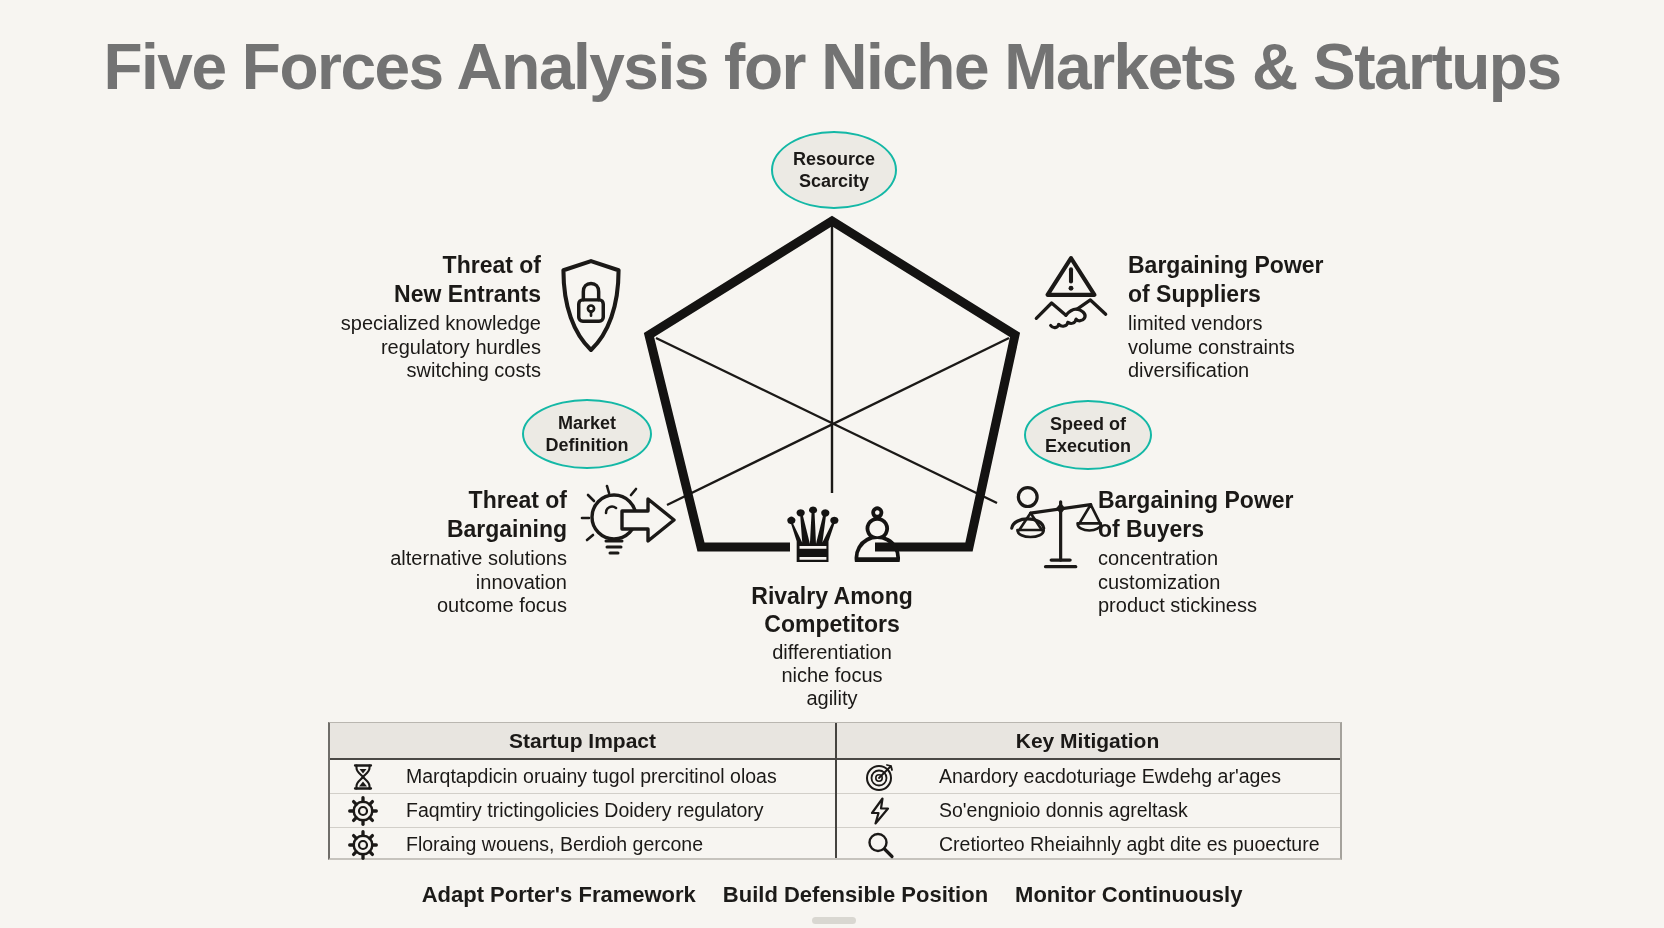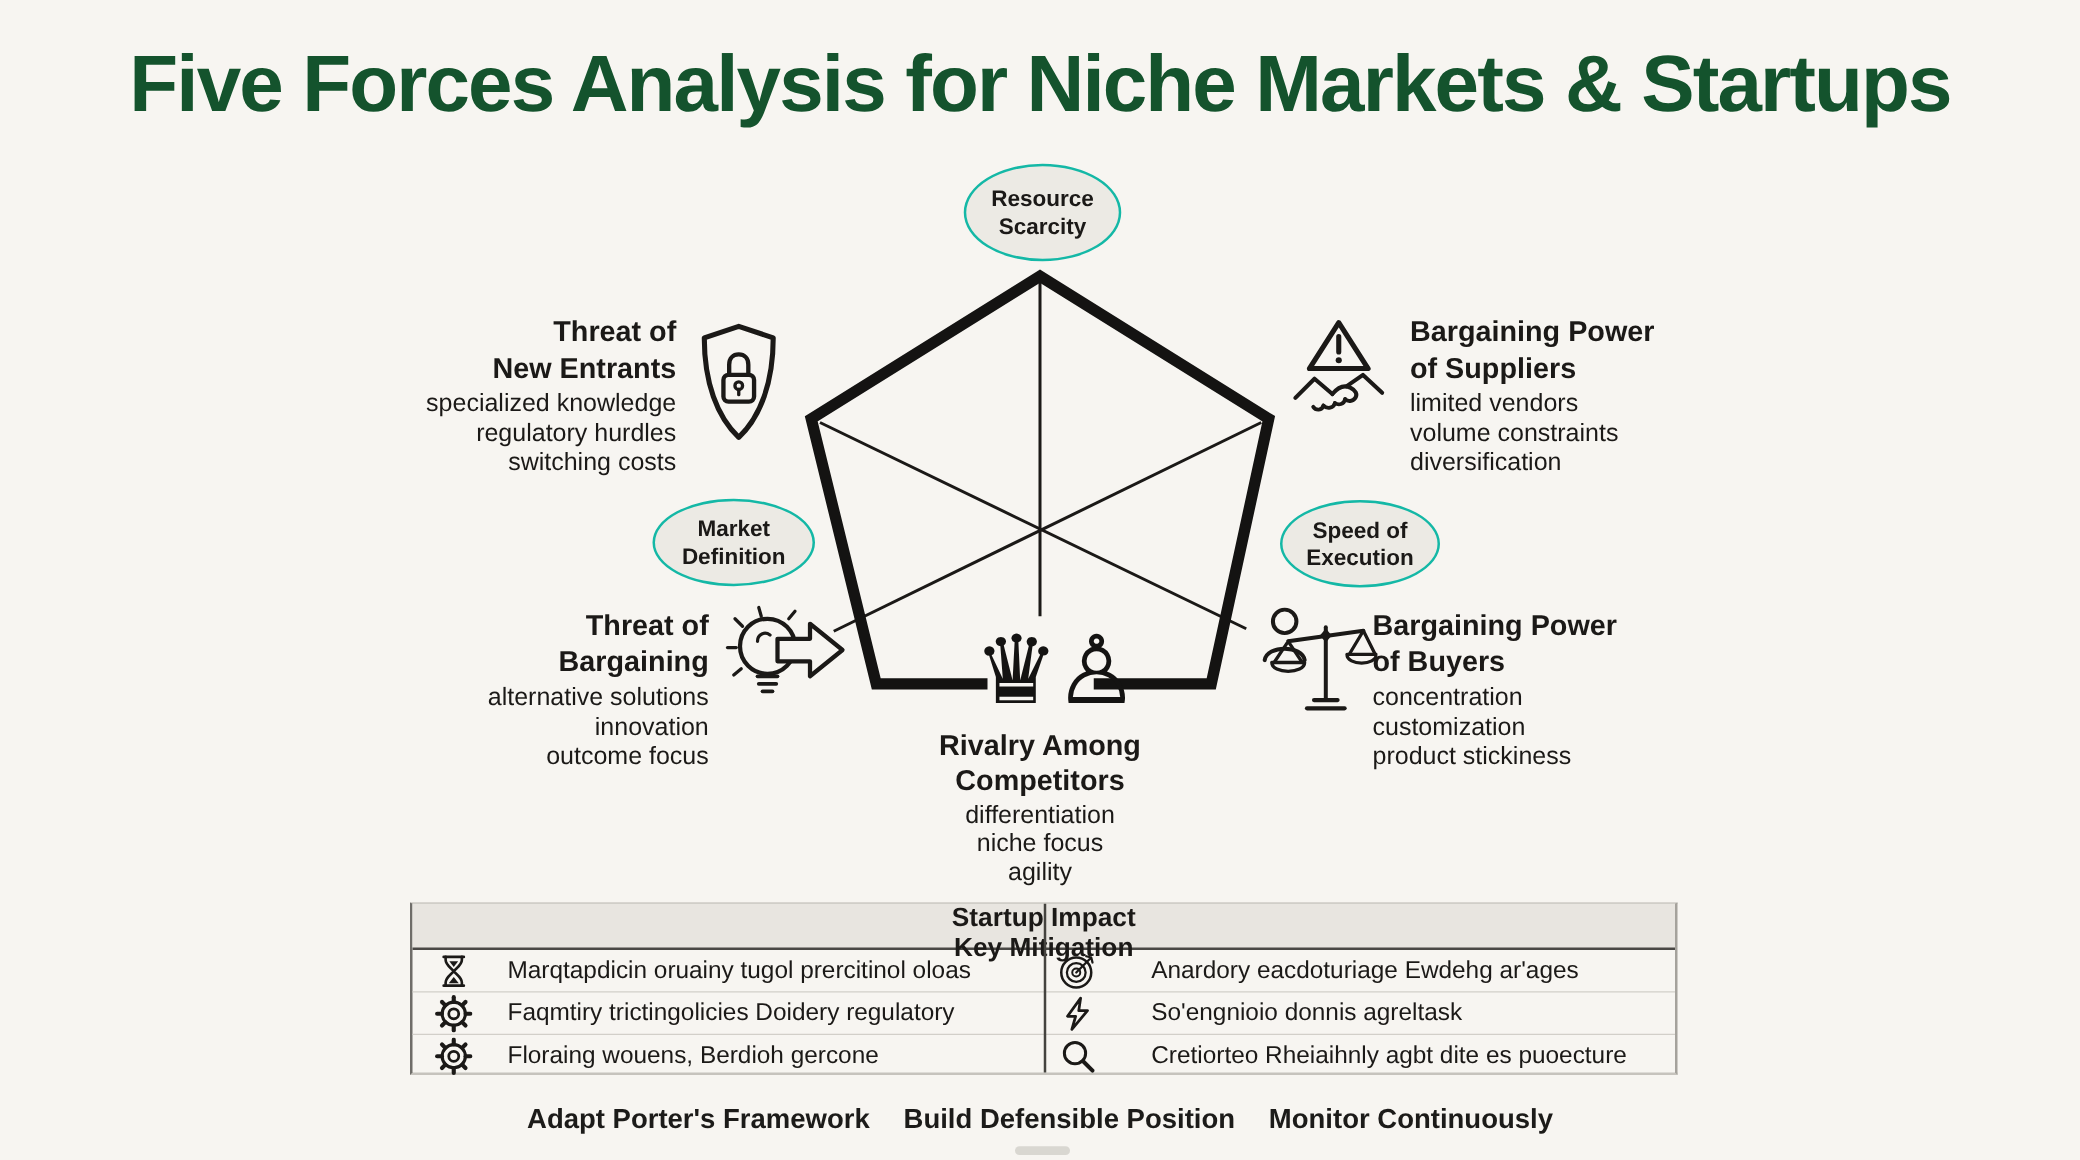--- a/index.html
+++ b/index.html
@@ -1,21 +1,21 @@
 <!DOCTYPE html>
 <html><head>
 <meta charset="utf-8">
 <style>
   html,body{margin:0;padding:0;}
   body{width:1664px;height:928px;overflow:hidden;background:#f7f5f1;
        font-family:"Liberation Sans", sans-serif;color:#1b1917;}
   .canvas{position:relative;width:1664px;height:928px;background:#f7f5f1;}
 
   .title{position:absolute;left:0;top:30px;width:1664px;text-align:center;
-         font-size:64px;font-weight:700;letter-spacing:-1.5px;color:#14532d;}
+         font-size:64px;font-weight:700;letter-spacing:-1.5px;color:#737373;}
 
   svg.diagram{position:absolute;left:0;top:0;width:1664px;height:928px;}
 
   .oval{position:absolute;background:#eceae4;border:2px solid #14b8a6;border-radius:50%;
         display:flex;flex-direction:column;align-items:center;justify-content:center;
         font-size:18px;font-weight:700;line-height:22px;color:#1b1917;text-align:center;}
   .oval-top{left:771px;top:131px;width:122px;height:74px;}
   .oval-left{left:522px;top:399px;width:126px;height:66px;}
   .oval-right{left:1024px;top:400px;width:124px;height:66px;}
 
@@ -36,28 +36,28 @@
 
   .icon-abs{position:absolute;}
   .chess{position:absolute;left:779px;top:494px;width:110px;height:88px;
          font-family:"DejaVu Sans", sans-serif;font-size:76px;line-height:84px;
          color:#141312;letter-spacing:-4px;text-align:center;}
 
   .dtable{position:absolute;left:328px;top:722px;width:1014px;height:138px;
           border-left:2px solid #6f6d69;border-right:2px solid #a5a29c;
           border-top:1px solid #b9b6b0;border-bottom:2px solid #c6c3bd;box-sizing:border-box;}
   .dtable .vdiv{position:absolute;left:505px;top:0;width:2px;height:100%;background:#45433f;}
-  .thead{display:flex;height:35px;background:#e8e5e0;border-bottom:2px solid #4a4845;flex-direction:column;}
+  .thead{display:flex;height:35px;background:#e8e5e0;border-bottom:2px solid #4a4845;}
   .th{flex:1;display:flex;align-items:center;justify-content:center;
       font-size:21px;font-weight:700;color:#1b1917;}
   .trow{display:flex;height:33px;border-bottom:1.5px solid #d2cfc9;}
   .trow:last-child{border-bottom:none;}
   .tcell{display:flex;align-items:center;box-sizing:border-box;font-size:19.5px;color:#1b1917;}
   .tcell.c1{width:505px;padding-left:18px;}
-  .tcell.c2{width:505px;}
+  .tcell.c2{width:505px;padding-left:18px;}
   .tcell .cicon{width:30px;height:30px;margin-right:28px;flex:0 0 auto;}
   .tcell.c2 .cicon{margin-left:12px;margin-right:44px;}
 
   .footer{position:absolute;left:0;top:882px;width:1664px;display:flex;
           justify-content:center;gap:27px;font-size:22px;font-weight:600;color:#1c1b19;}
   .smudge{position:absolute;left:812px;top:917px;width:44px;height:7px;background:#c9c6c0;
           border-radius:4px;opacity:.65;}
   .ic{stroke:#1b1917;fill:none;stroke-linecap:round;stroke-linejoin:round;}
 </style>
 </head>

